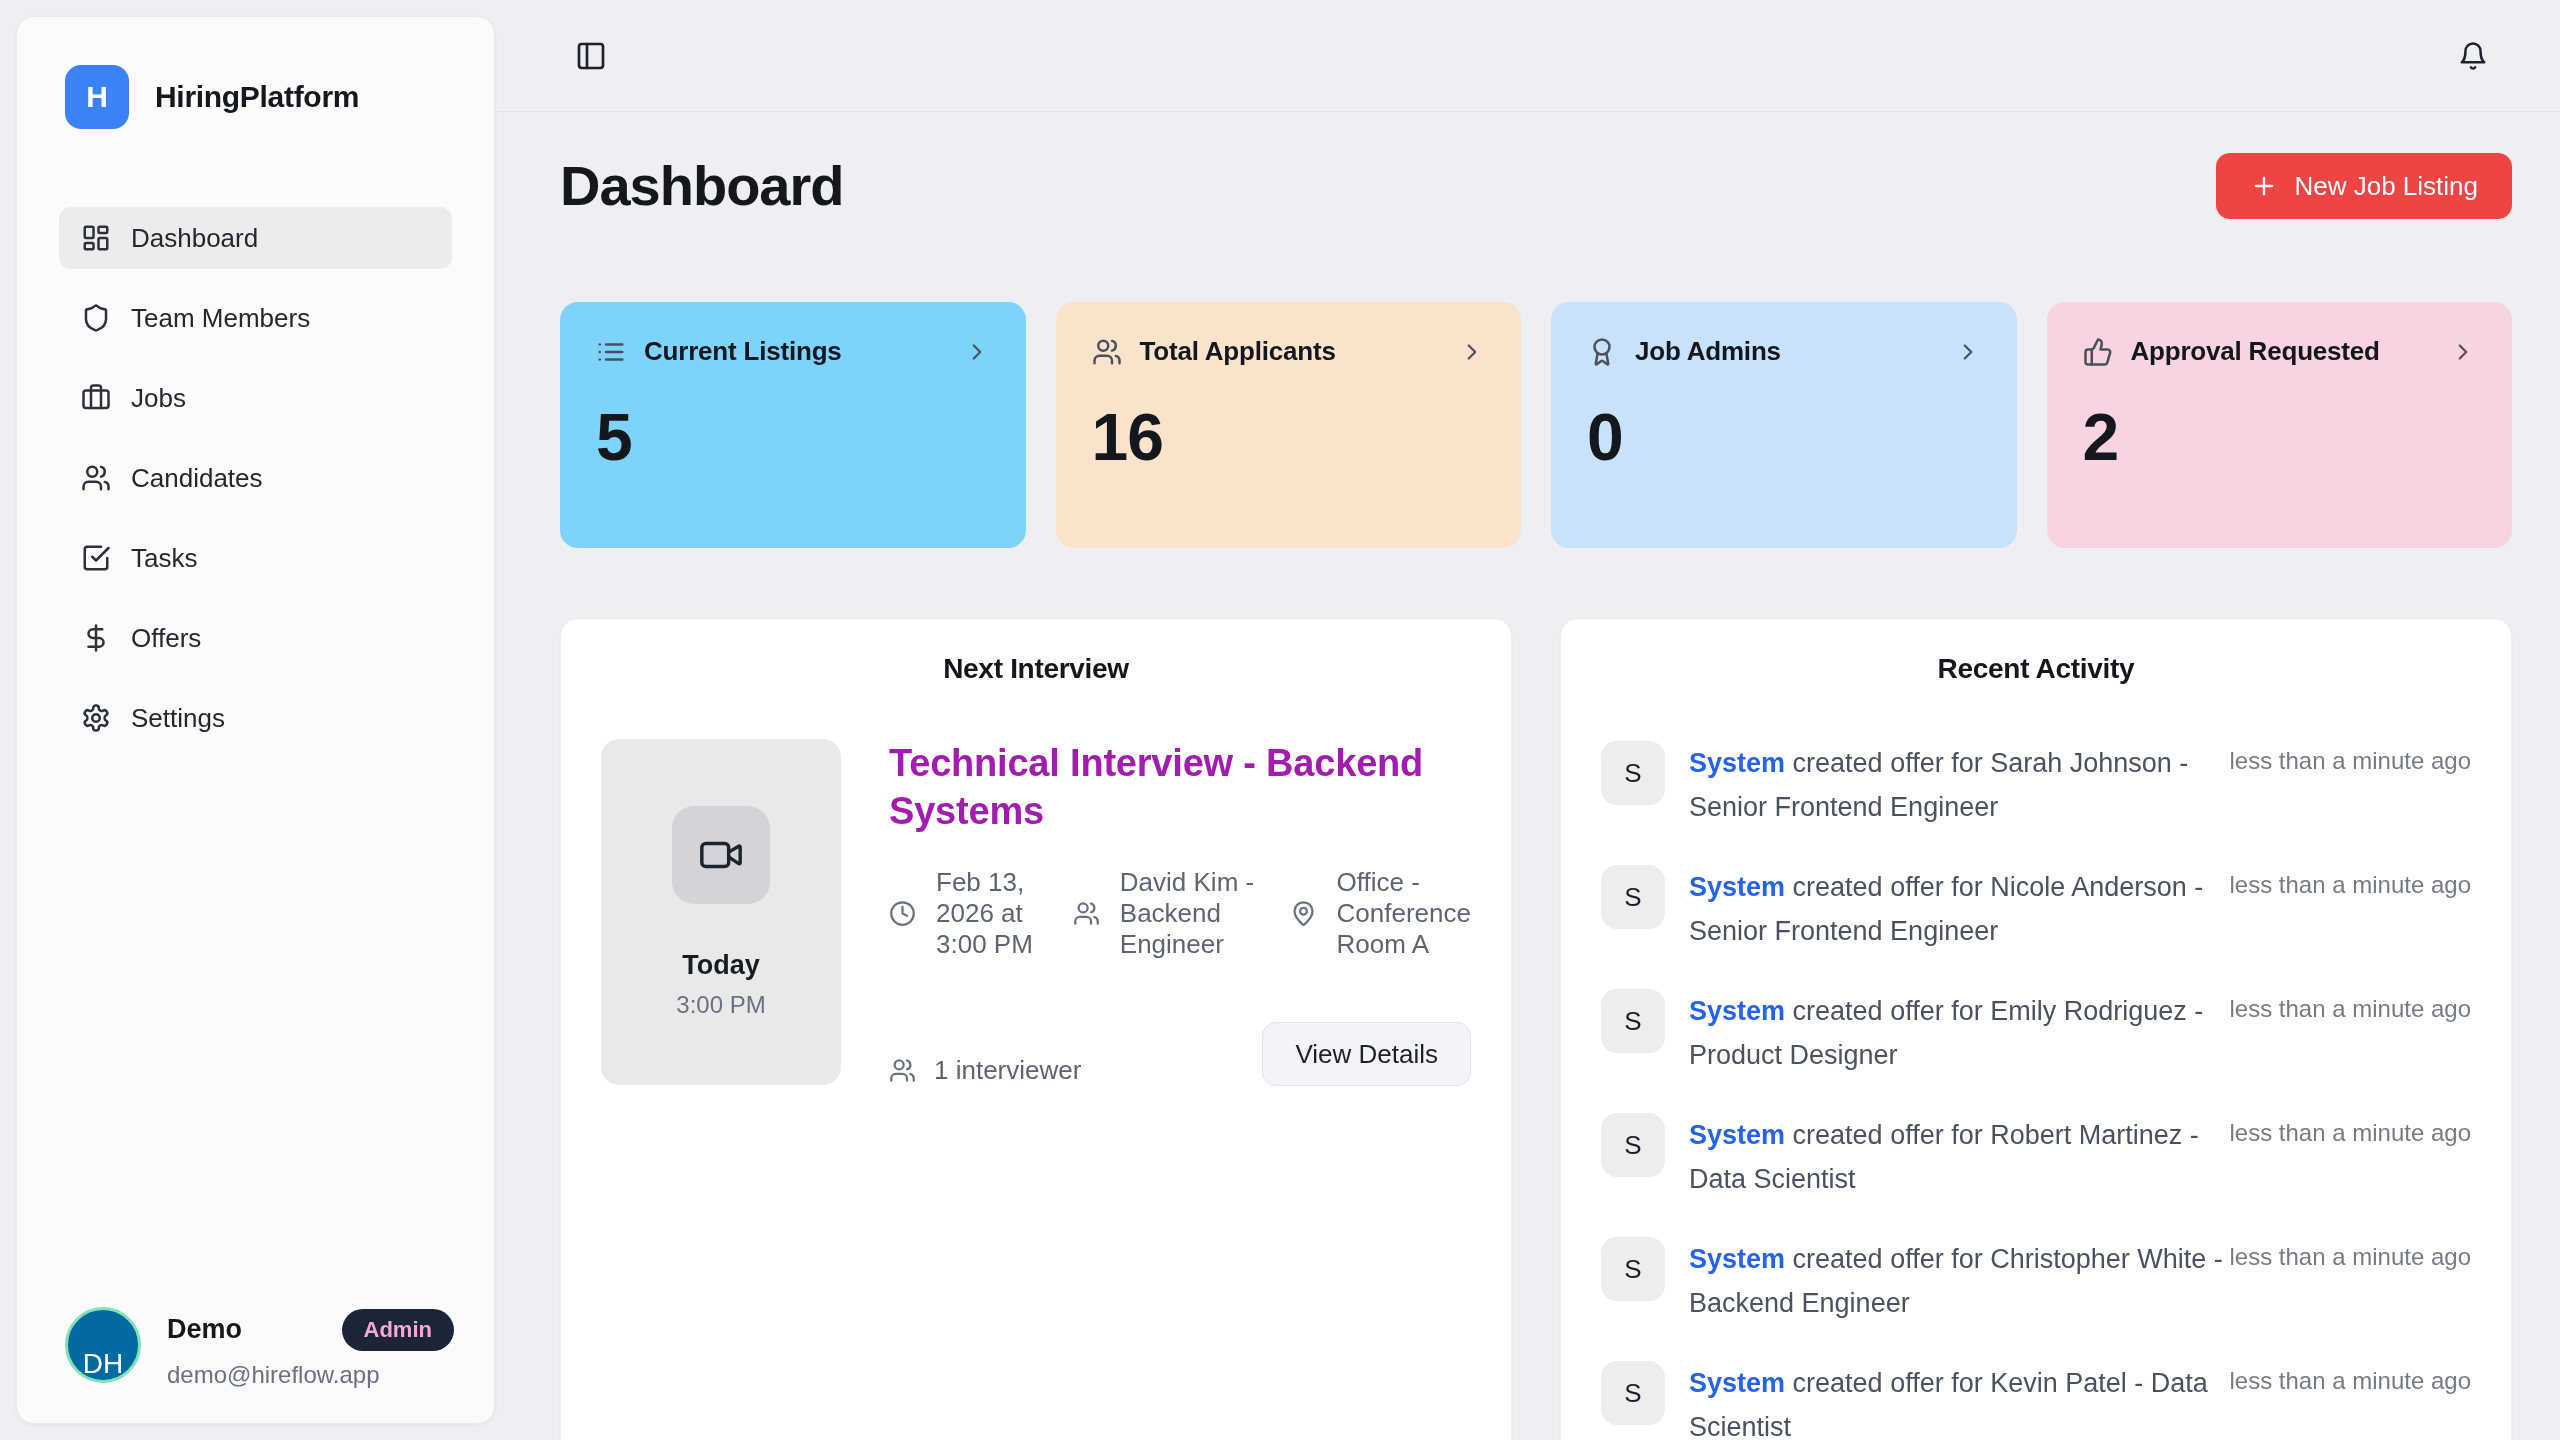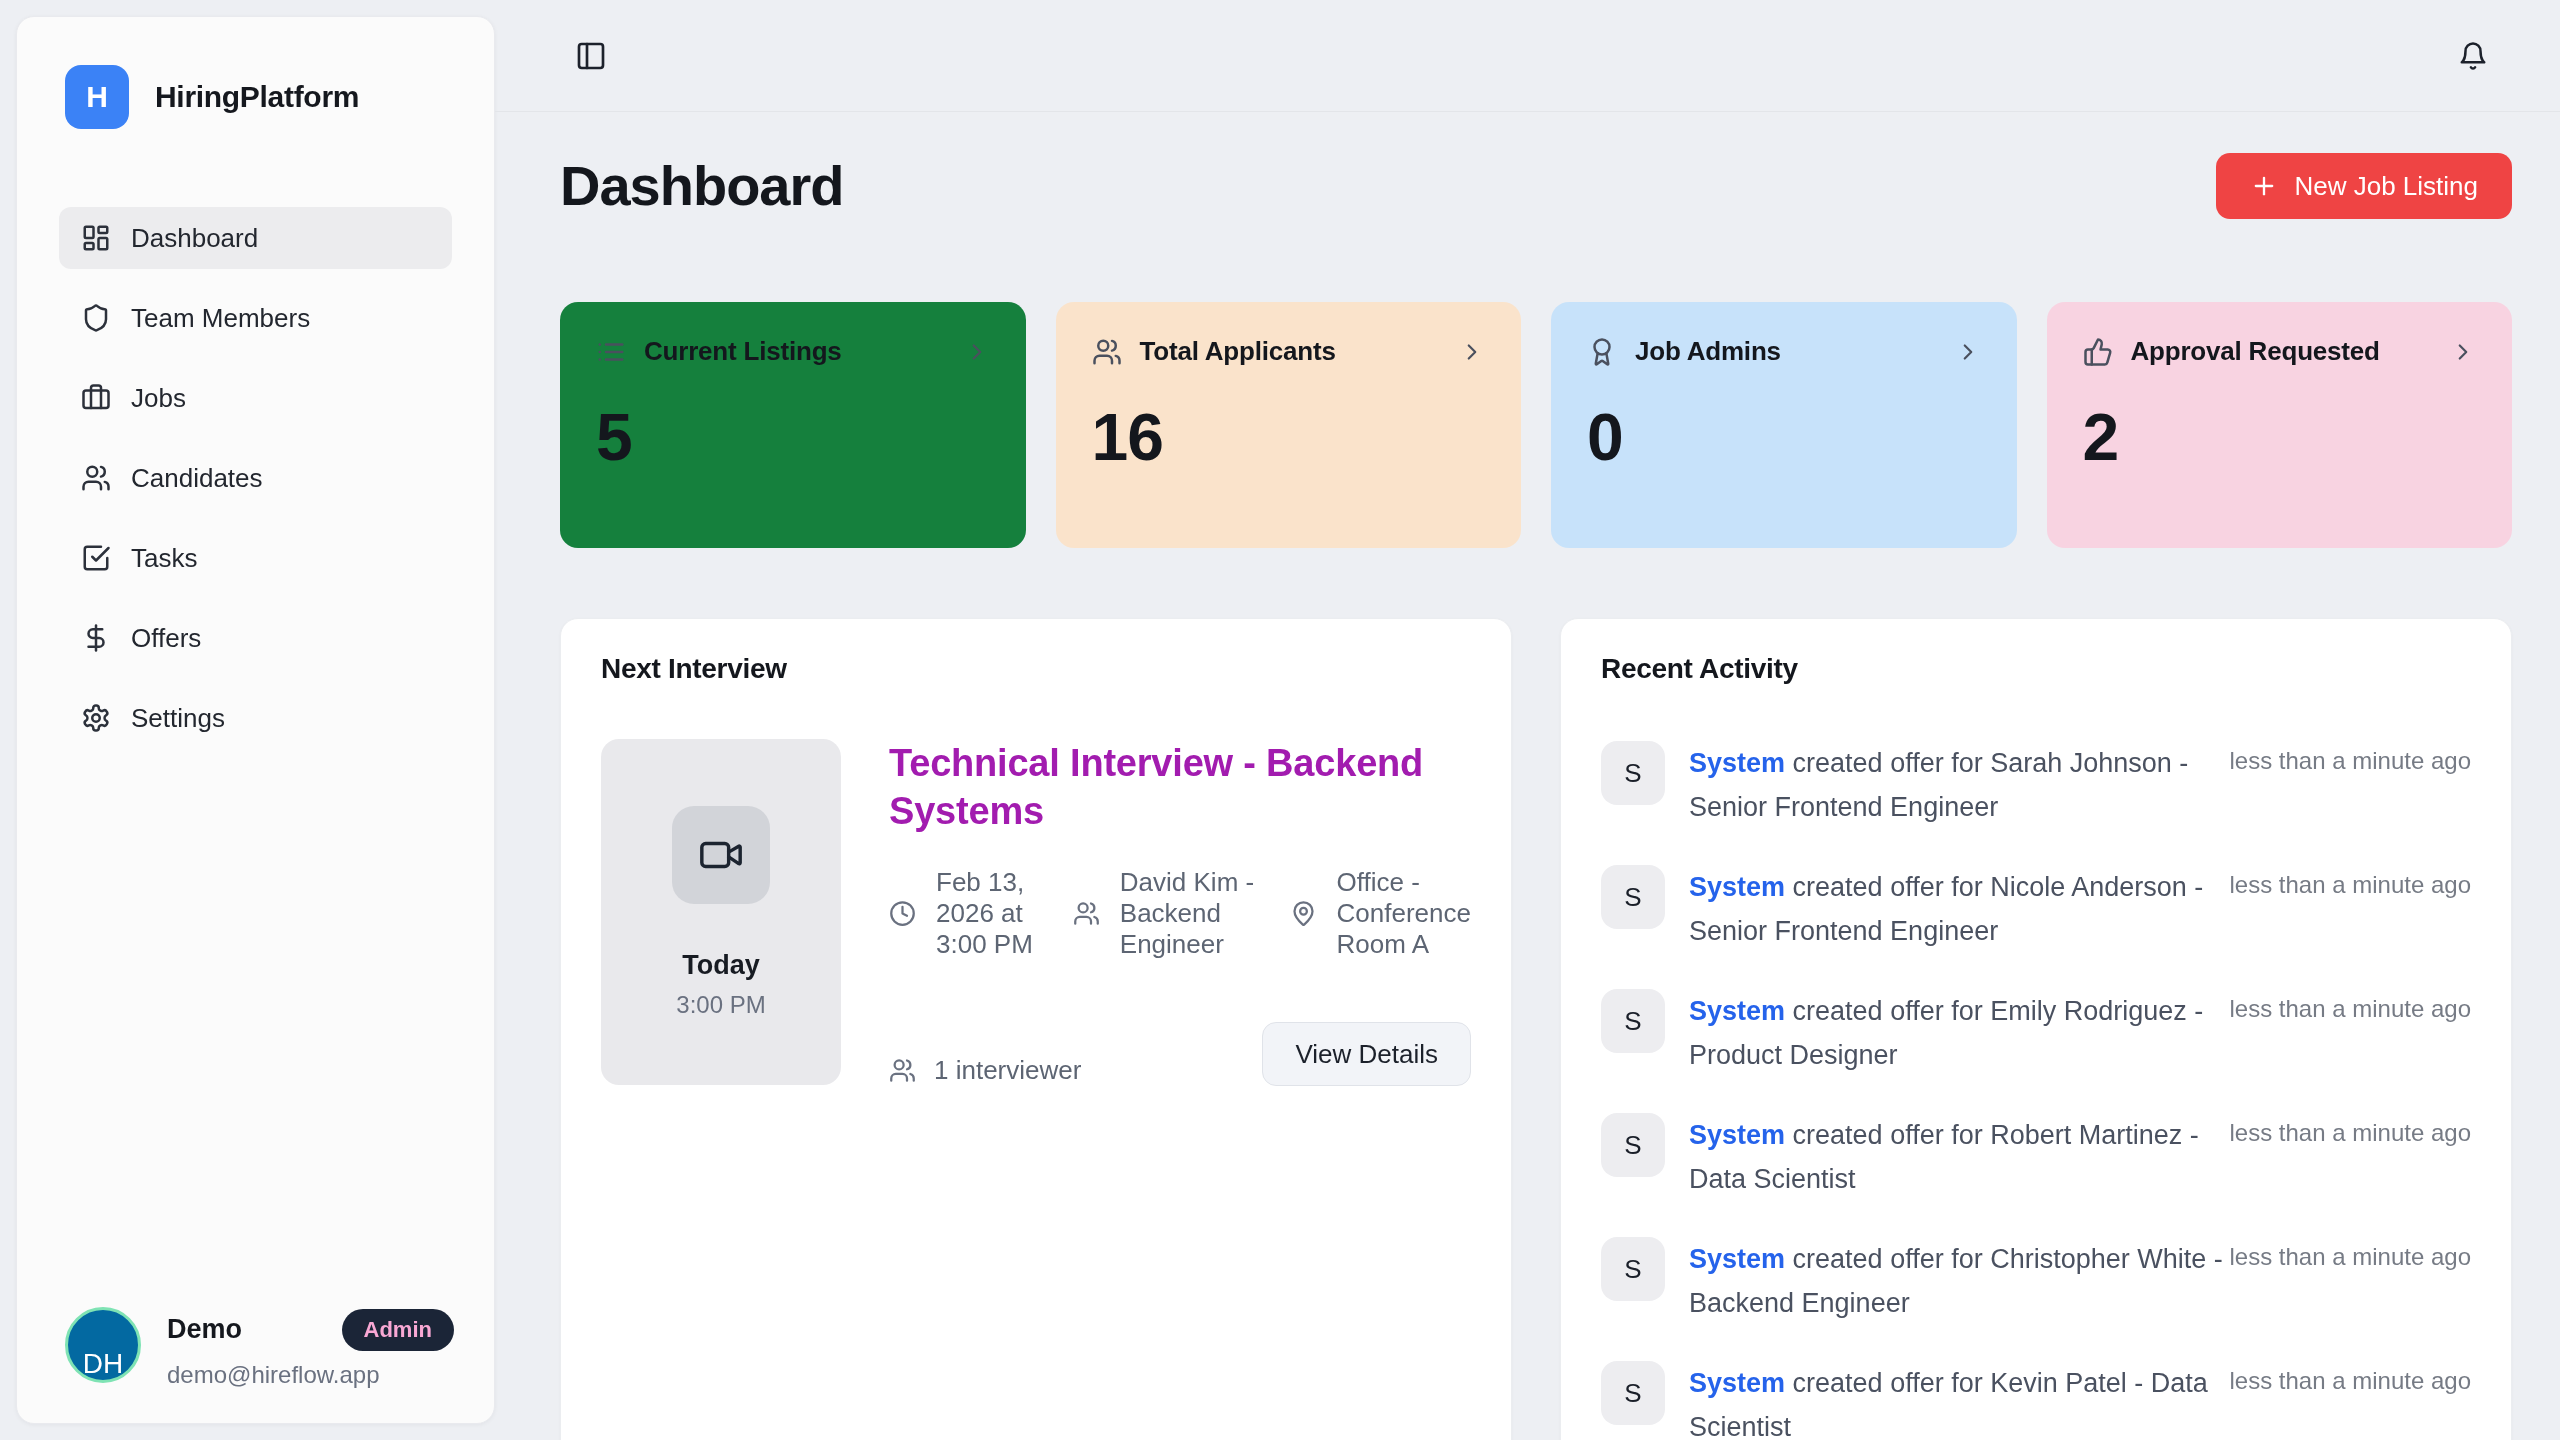--- a/index.html
+++ b/index.html
@@ -72,32 +72,32 @@
 
   
   .stats-grid { margin-top:82px; display:grid; grid-template-columns:repeat(4,1fr); gap:30px; }
   .stat-card { border-radius:18px; padding:34px 36px; height:246px; cursor:pointer; }
   .stat-head { display:flex; align-items:center; gap:18px; }
   .stat-head .ic { width:30px; height:30px; color:#4a505e; flex:0 0 auto; }
   .stat-label { font-size:26px; font-weight:700; color:#14171d; letter-spacing:-.2px; }
   .stat-chevron { margin-left:auto; }
   .stat-chevron .ic { width:26px; height:26px; }
   .stat-value { font-size:66px; font-weight:700; color:#14171d; margin-top:32px; letter-spacing:-1px; }
-  .stat-green { background:#15803d; } .stat-green .stat-chevron { color:#3e6b50; }
+  .stat-green { background:#7dd3fc; } .stat-green .stat-chevron { color:#3e6b50; }
   .stat-peach { background:#fae3cb; } .stat-peach .stat-chevron { color:#c06a33; }
   .stat-blue  { background:#c7e2fa; } .stat-blue  .stat-chevron { color:#2f6cd6; }
   .stat-pink  { background:#f8d3e1; } .stat-pink  .stat-chevron { color:#c2486f; }
 
   
   .panels { margin-top:70px; display:grid; grid-template-columns:1fr 1fr; gap:48px; }
   .panel {
     background:#fff; border:1px solid #ebedf0; border-radius:18px;
     padding:34px 40px; height:880px; box-shadow:0 1px 3px rgba(20,25,40,.04);
   }
-  .panel-title { font-size:28px; font-weight:700; color:#14171d; letter-spacing:-.3px; }
+  .panel-title { font-size:28px; font-weight:700; color:#14171d; letter-spacing:-.3px;text-align:center; }
 
   
   .interview-body { display:flex; gap:48px; margin-top:54px; }
   .iv-thumb {
     width:240px; height:346px; flex:0 0 auto; border-radius:18px; background:#e9e9ec;
     display:flex; flex-direction:column; align-items:center; justify-content:center;
   }
   .iv-thumb-icon {
     width:98px; height:98px; border-radius:22px; background:#d2d4d9;
     display:flex; align-items:center; justify-content:center; color:#1c2430; margin-bottom:46px;

